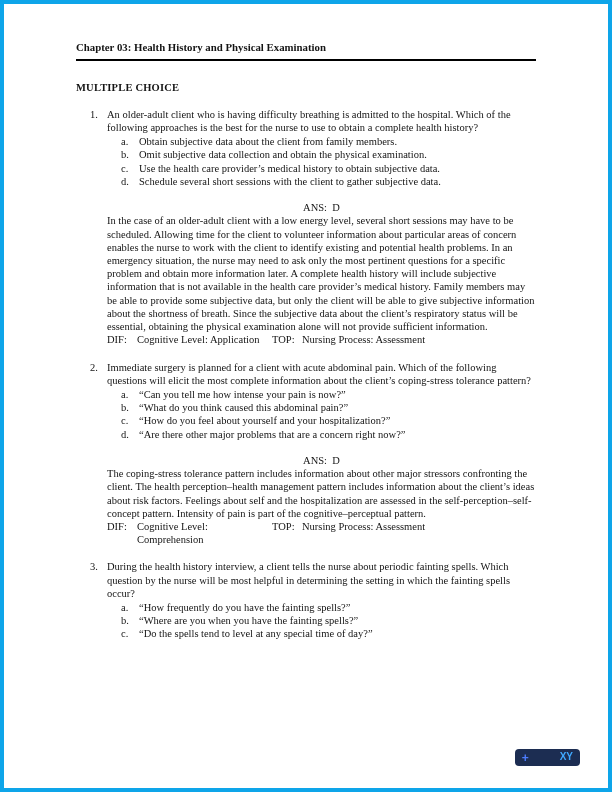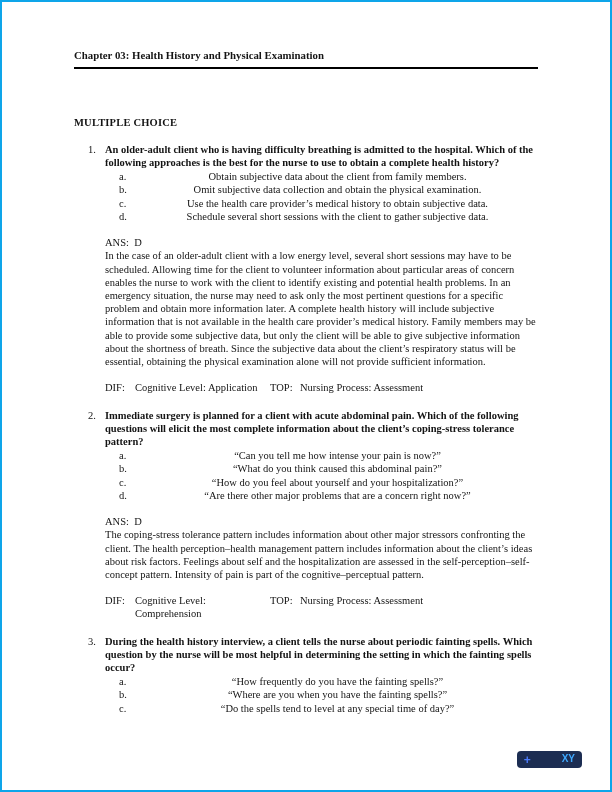--- a/index.html
+++ b/index.html
@@ -6,38 +6,38 @@
   html, body { background: #ffffff; }
   .page {
     width: 612px;
     height: 792px;
     background: #ffffff;
     position: relative;
     font-family: "Liberation Serif", serif;
     font-size: 10.5px;
     line-height: 1.26;
     color: #141414;
-    padding: 47px 72px 0 72px;
-    border: 2px solid #0ea5e9;
+    padding: 37px 72px 0 72px;
+    border: 4px solid #0ea5e9;
     overflow: hidden;
   }
   .header-line { font-weight: bold; font-size: 10.8px; }
   .rule { height: 2px; background: #000; margin-top: 4px; }
-  .section-title { font-weight: bold; margin-top: 47px; letter-spacing: 0.2px; }
+  .section-title { font-weight: bold; margin-top: 20px; letter-spacing: 0.2px; }
   .question { margin-top: 14px; }
   .qrow { display: flex; }
   .qnum { flex: 0 0 17px; margin-left: 14px; }
-  .qstem { flex: 1; font-weight: bold; }
+  .qstem { flex: 1; }
   .opts { margin-top: 1px; }
   .opt { display: flex; margin-left: 45px; }
   .oletter { flex: 0 0 18px; }
-  .otext { flex: 1; text-align: center; }
+  .otext { flex: 1; }
   .ansblock { margin-top: 13px; margin-left: 31px; }
-  .ans { white-space: pre-wrap; }
-  .meta { display: flex; margin-top: 13px; margin-left: 31px; }
+  .ans { white-space: pre-wrap; text-align: center; }
+  .meta { display: flex; margin-left: 31px; }
   .m-dif-label { flex: 0 0 30px; }
   .m-dif-value { flex: 0 0 135px; }
   .m-top-label { flex: 0 0 30px; }
   .m-top-value { flex: 1; }
   .logo {
     position: absolute;
     right: 28px;
     bottom: 22px;
     height: 17px;
     background: #1c2d52;

